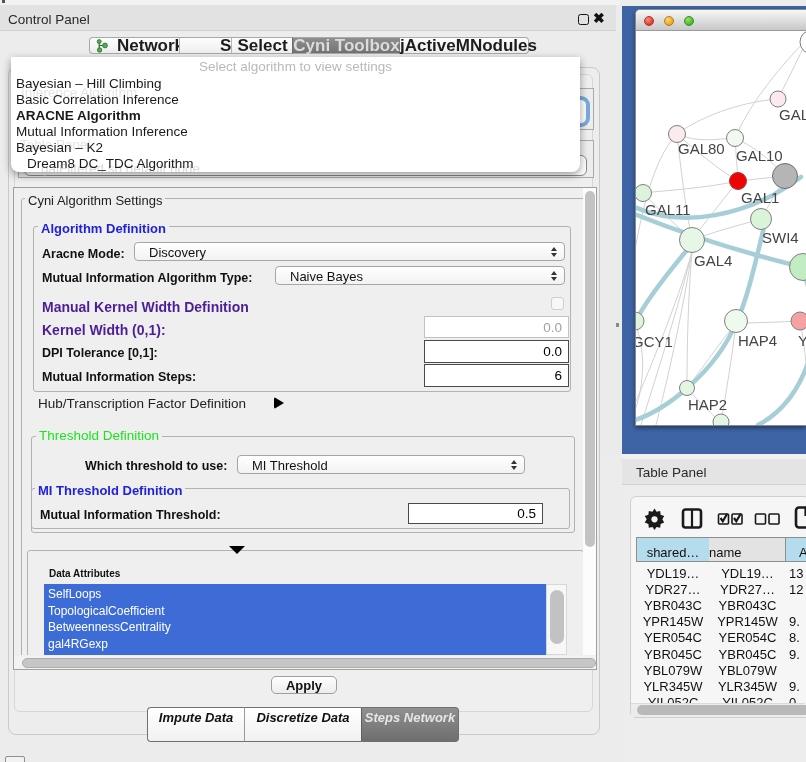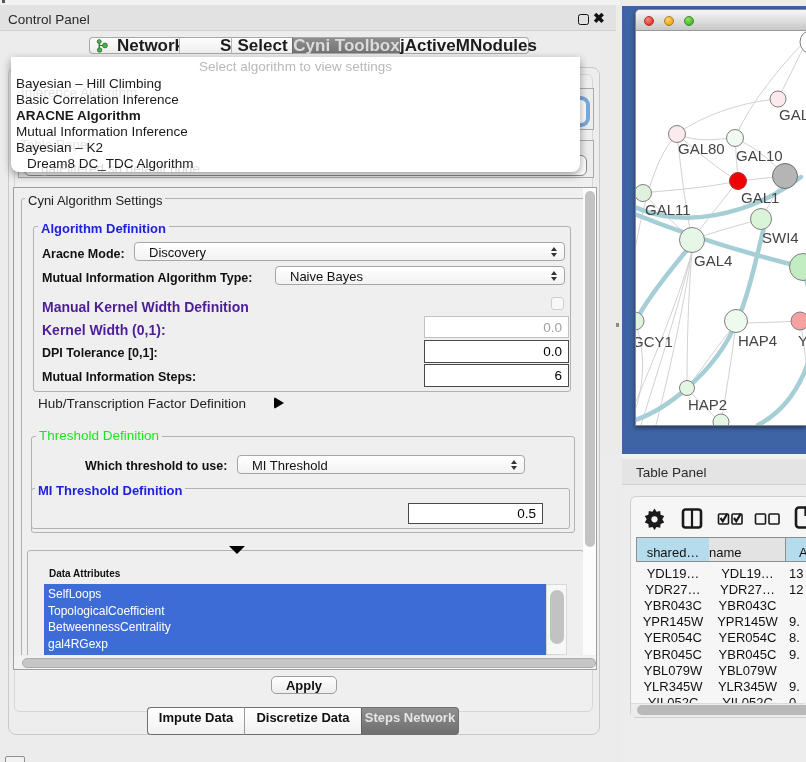--- a/index.html
+++ b/index.html
@@ -11,21 +11,21 @@
 .fld{position:absolute;background:#fff;}
 .fldtx{position:absolute;font-size:13.5px;text-align:right;white-space:nowrap;}
 .combo{position:absolute;background:linear-gradient(#ffffff,#f2f2f2);border:1px solid #a6a6a6;border-radius:4px;color:#111;font-size:13px;}
 .combo .ct{position:absolute;left:14px;top:2px;white-space:nowrap;}
 .arr{position:absolute;right:6px;width:7px;}
 .au{width:0;height:0;border-left:3.5px solid transparent;border-right:3.5px solid transparent;border-bottom:4px solid #333;position:absolute;top:4px;}
 .ad{width:0;height:0;border-left:3.5px solid transparent;border-right:3.5px solid transparent;border-top:4px solid #333;position:absolute;top:10px;}
 .grp{position:absolute;border:1px solid #b2b2b2;border-radius:3px;}
 .gtitle{position:absolute;background:#efefef;padding:0 3px;white-space:nowrap;}
 .tabseg{position:absolute;top:37px;height:17px;background:linear-gradient(#fdfdfd,#eeeeee);border-top:1px solid #a9a9a9;border-bottom:1px solid #a9a9a9;color:#1c1c1c;font-size:17px;font-weight:bold;text-align:center;line-height:16px;white-space:nowrap;}
-.bseg{position:absolute;top:707px;height:28px;background:linear-gradient(#ffffff,#f1f1f1);border-top:1px solid #707070;border-bottom:1px solid #707070;color:#111;font-size:13px;font-weight:bold;text-align:center;line-height:20px;white-space:nowrap;}
+.bseg{position:absolute;top:707px;height:35px;background:linear-gradient(#ffffff,#f1f1f1);border-top:1px solid #707070;border-bottom:1px solid #707070;color:#111;font-size:13px;font-weight:bold;text-align:center;line-height:20px;white-space:nowrap;font-style:italic;}
 .prow{position:absolute;left:5px;font-size:13.5px;color:#1a1a1a;white-space:nowrap;}
 .trow{position:absolute;font-size:13px;color:#111;white-space:nowrap;}
 </style>
 </head>
 <body>
 <div id="app">
 
 <div class="abs" style="left:0;top:0;width:620px;height:762px;background:#ececec;"></div>
 <div class="abs" style="left:0;top:0;width:620px;height:5px;background:#f2f2f2;"></div>
 <div class="abs" style="left:2px;top:0;width:3px;height:3px;background:#555;"></div>
@@ -86,20 +86,21 @@
  <div class="lbl" style="left:72px;top:272px;">Which threshold to use:</div>
  <div class="combo" style="left:224px;top:268px;width:288px;height:19px;">
         <span class="ct">MI Threshold</span>
         <span class="arr">
           <span class="au"></span>
           <span class="ad"></span>
         </span>
       </div>
  <div class="grp" style="left:18px;top:301px;width:539px;height:41px;"></div>
  <div class="gtitle" style="left:22px;top:296px;font-size:13px;font-weight:600;color:#2121dc;">MI Threshold Definition</div>
+ <div class="lbl" style="left:27px;top:321px;">Mutual Information Threshold:</div>
  <div class="fld" style="left:395px;top:316px;width:135px;height:21px;border:1.5px solid #4a4a4a;"></div>
  <div class="fldtx" style="left:395px;top:319px;width:128px;color:#000;">0.5</div>
 
  <div class="grp" style="left:14px;top:363px;width:557px;height:120px;"></div>
  <div class="abs" style="left:216px;top:359px;width:0;height:0;border-left:8.5px solid transparent;border-right:8.5px solid transparent;border-top:8.5px solid #000;"></div>
  <div class="lbl" style="left:36px;top:381px;font-size:10px;text-align:right;">Data Attributes</div>
  <div class="abs" style="left:31px;top:397px;width:502px;height:71px;background:#3d6cd6;"></div>
  <div class="abs" style="left:35px;top:399px;font-size:12px;color:#fff;line-height:16.7px;">SelfLoops<br>TopologicalCoefficient<br>BetweennessCentrality<br>gal4RGexp</div>
  <div class="abs" style="left:533px;top:397px;width:21px;height:71px;background:#f7f7f7;border:1px solid #d8d8d8;"></div>
  <div class="abs" style="left:536.5px;top:403px;width:14px;height:54px;background:#c2c2c2;border-radius:7px;"></div>

